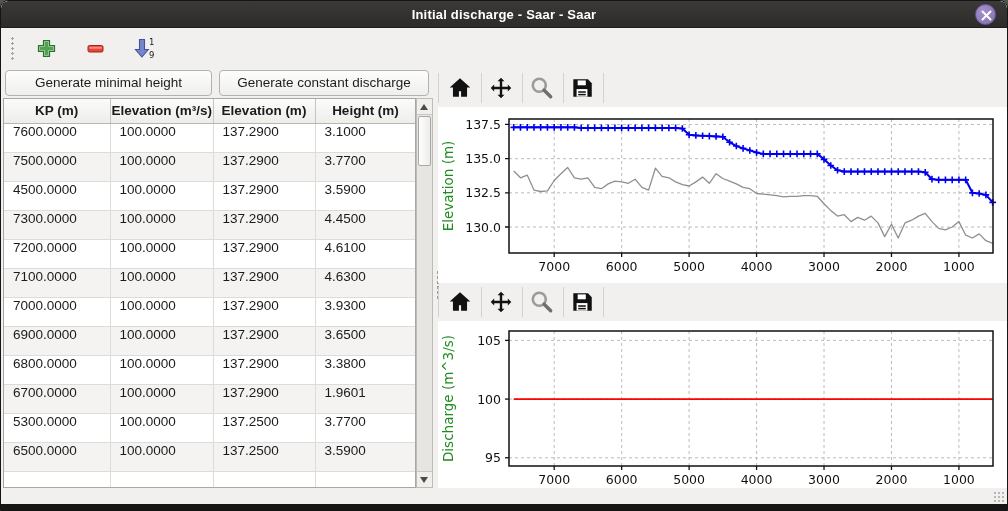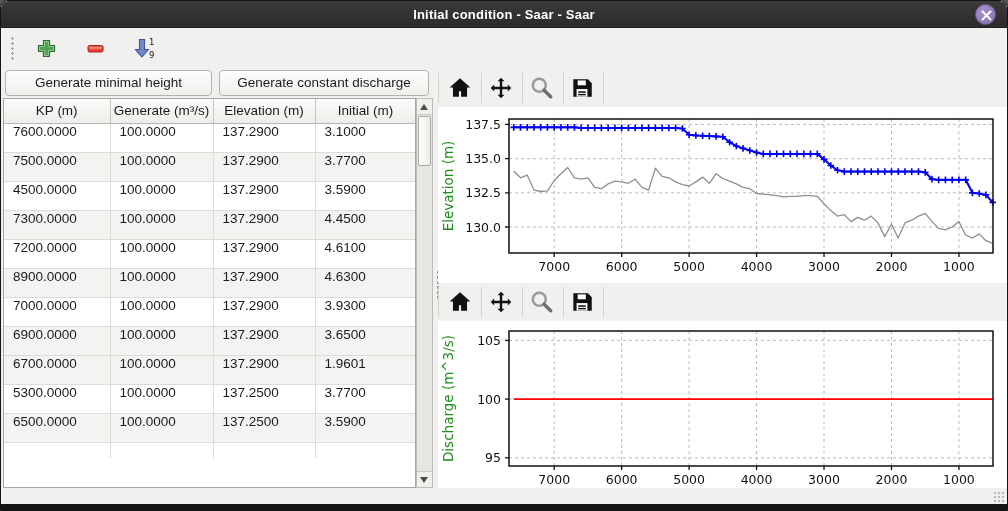--- a/index.html
+++ b/index.html
@@ -41,21 +41,21 @@
     background:linear-gradient(#fdfdfd,#efefec);
     border:1px solid #b4b2ae;border-radius:4px;
     font-size:13.5px;color:#1c1c1c;text-align:center;line-height:24px;cursor:pointer;
   }
   .table-wrap{
     position:absolute;left:2px;top:97px;width:413px;height:390px;
     border:1px solid #a8a7a3;background:#ffffff;overflow:hidden;
   }
   table.data{border-collapse:collapse;table-layout:fixed;width:412px;font-size:13.5px;color:#1b1b1b;}
   table.data th{
-    height:24px;font-weight:400;text-align:center;
+    height:24px;font-weight:700;text-align:center;
     background:linear-gradient(#fbfbfa,#ededea);
     border-right:1px solid #c6c5c1;border-bottom:1px solid #b7b6b2;
     overflow:hidden;white-space:nowrap;cursor:pointer;
   }
   table.data td{
     height:29px;padding:0 0 12px 9px;text-align:left;
     border-right:1px solid #dddcd9;border-bottom:1px solid #dddcd9;
     overflow:hidden;white-space:nowrap;
   }
   table.data tr.alt td{background:#f4f3f1;}
@@ -103,21 +103,21 @@
     background-size:4px 4px;
   }
   .bottom-edge{position:absolute;left:0;bottom:0;width:100%;height:6px;background:#161616;}
 </style>
 </head>
 <body>
 
 <div class="window">
 
   <div class="titlebar">
-    <div class="title">Initial condition - Saar - Saar</div>
+    <div class="title">Initial discharge - Saar - Saar</div>
     <div class="close-btn">
       <svg width="13" height="13" viewBox="0 0 13 13">
         <path d="M2.5 2.5 L10.5 10.5 M10.5 2.5 L2.5 10.5" stroke="#ffffff" stroke-width="2" stroke-linecap="round" fill="none"></path>
       </svg>
     </div>
   </div>
 
   <div class="toolbar">
     <div class="grip-v"></div>
     <div class="tbtn" style="left:31px;" title="">
@@ -148,23 +148,23 @@
     <table class="data">
       <colgroup>
           <col style="width:106px">
           <col style="width:103px">
           <col style="width:102px">
           <col style="width:101px">
         </colgroup>
       <thead>
           <tr>
             <th>KP (m)</th>
-            <th>Generate (m³/s)</th>
+            <th>Elevation (m³/s)</th>
             <th>Elevation (m)</th>
-            <th>Initial (m)</th>
+            <th>Height (m)</th>
           </tr>
         </thead>
       <tbody>
           <tr>
             <td>7600.0000</td>
             <td>100.0000</td>
             <td>137.2900</td>
             <td>3.1000</td>
           </tr>
           <tr class="alt">
@@ -185,36 +185,42 @@
             <td>137.2900</td>
             <td>4.4500</td>
           </tr>
           <tr>
             <td>7200.0000</td>
             <td>100.0000</td>
             <td>137.2900</td>
             <td>4.6100</td>
           </tr>
           <tr class="alt">
-            <td>8900.0000</td>
+            <td>7100.0000</td>
             <td>100.0000</td>
             <td>137.2900</td>
             <td>4.6300</td>
           </tr>
           <tr>
             <td>7000.0000</td>
             <td>100.0000</td>
             <td>137.2900</td>
             <td>3.9300</td>
           </tr>
           <tr class="alt">
             <td>6900.0000</td>
             <td>100.0000</td>
             <td>137.2900</td>
             <td>3.6500</td>
+          </tr>
+          <tr>
+            <td>6800.0000</td>
+            <td>100.0000</td>
+            <td>137.2900</td>
+            <td>3.3800</td>
           </tr>
           <tr class="alt">
             <td>6700.0000</td>
             <td>100.0000</td>
             <td>137.2900</td>
             <td>1.9601</td>
           </tr>
           <tr>
             <td>5300.0000</td>
             <td>100.0000</td>

